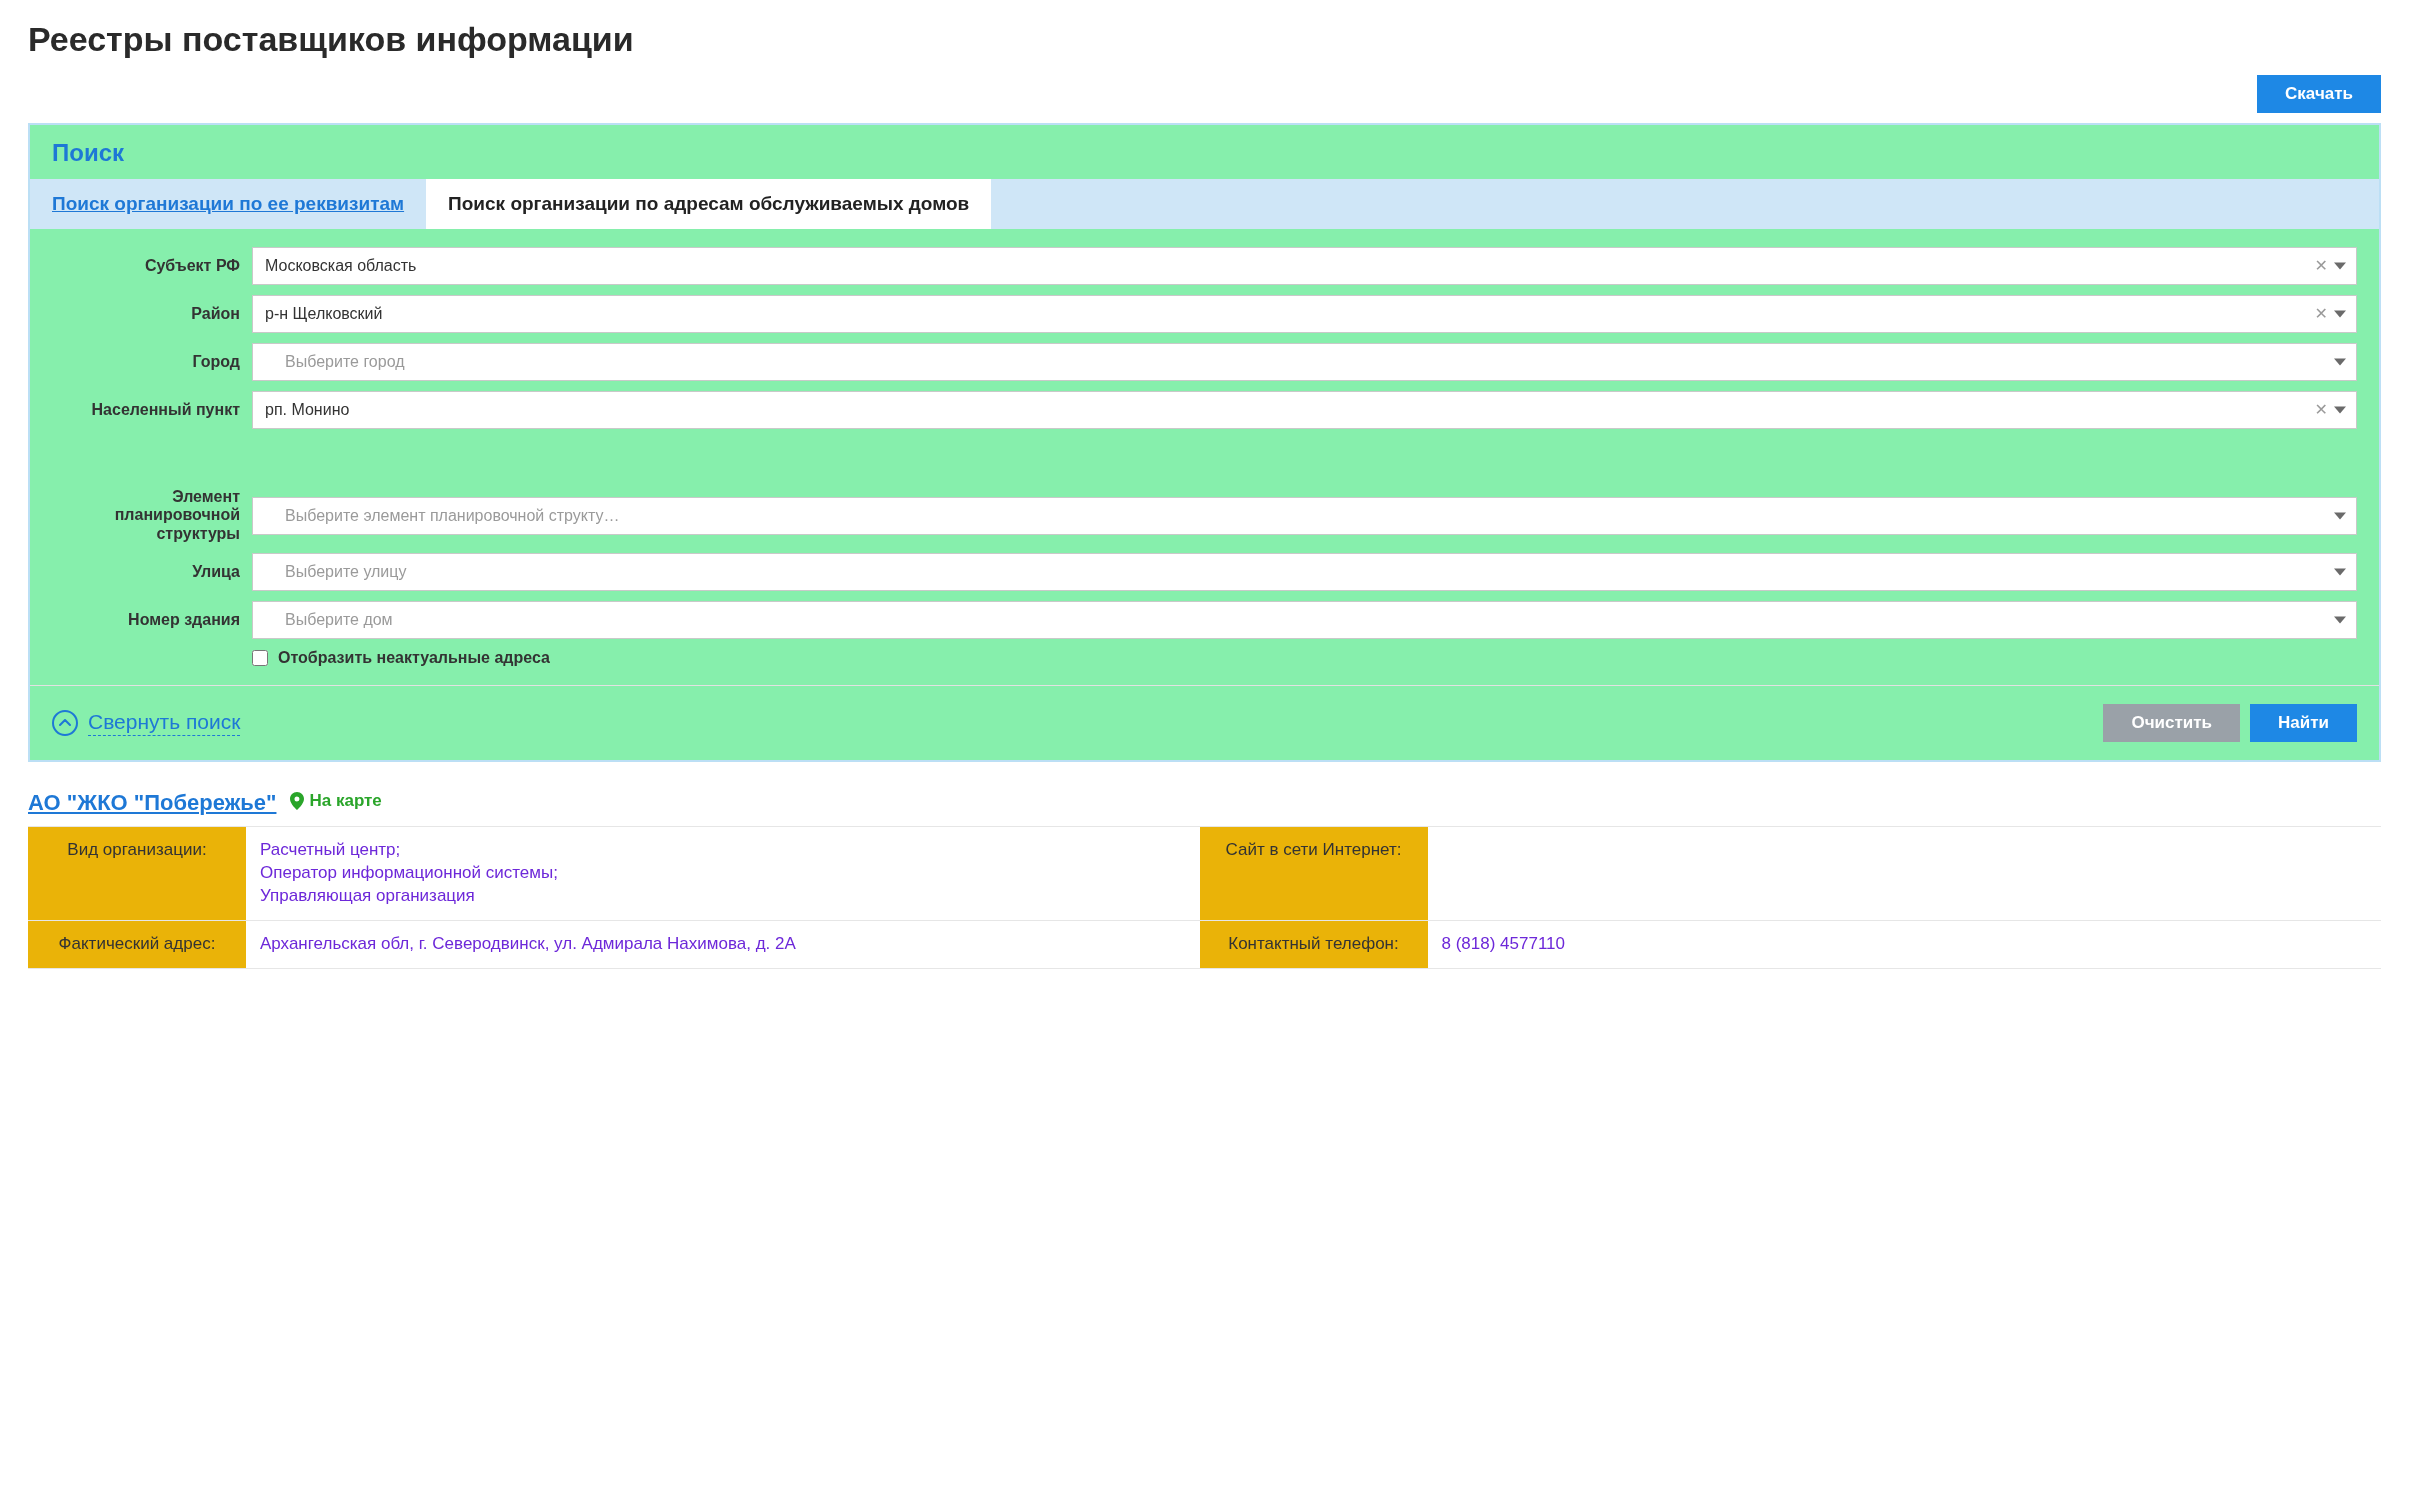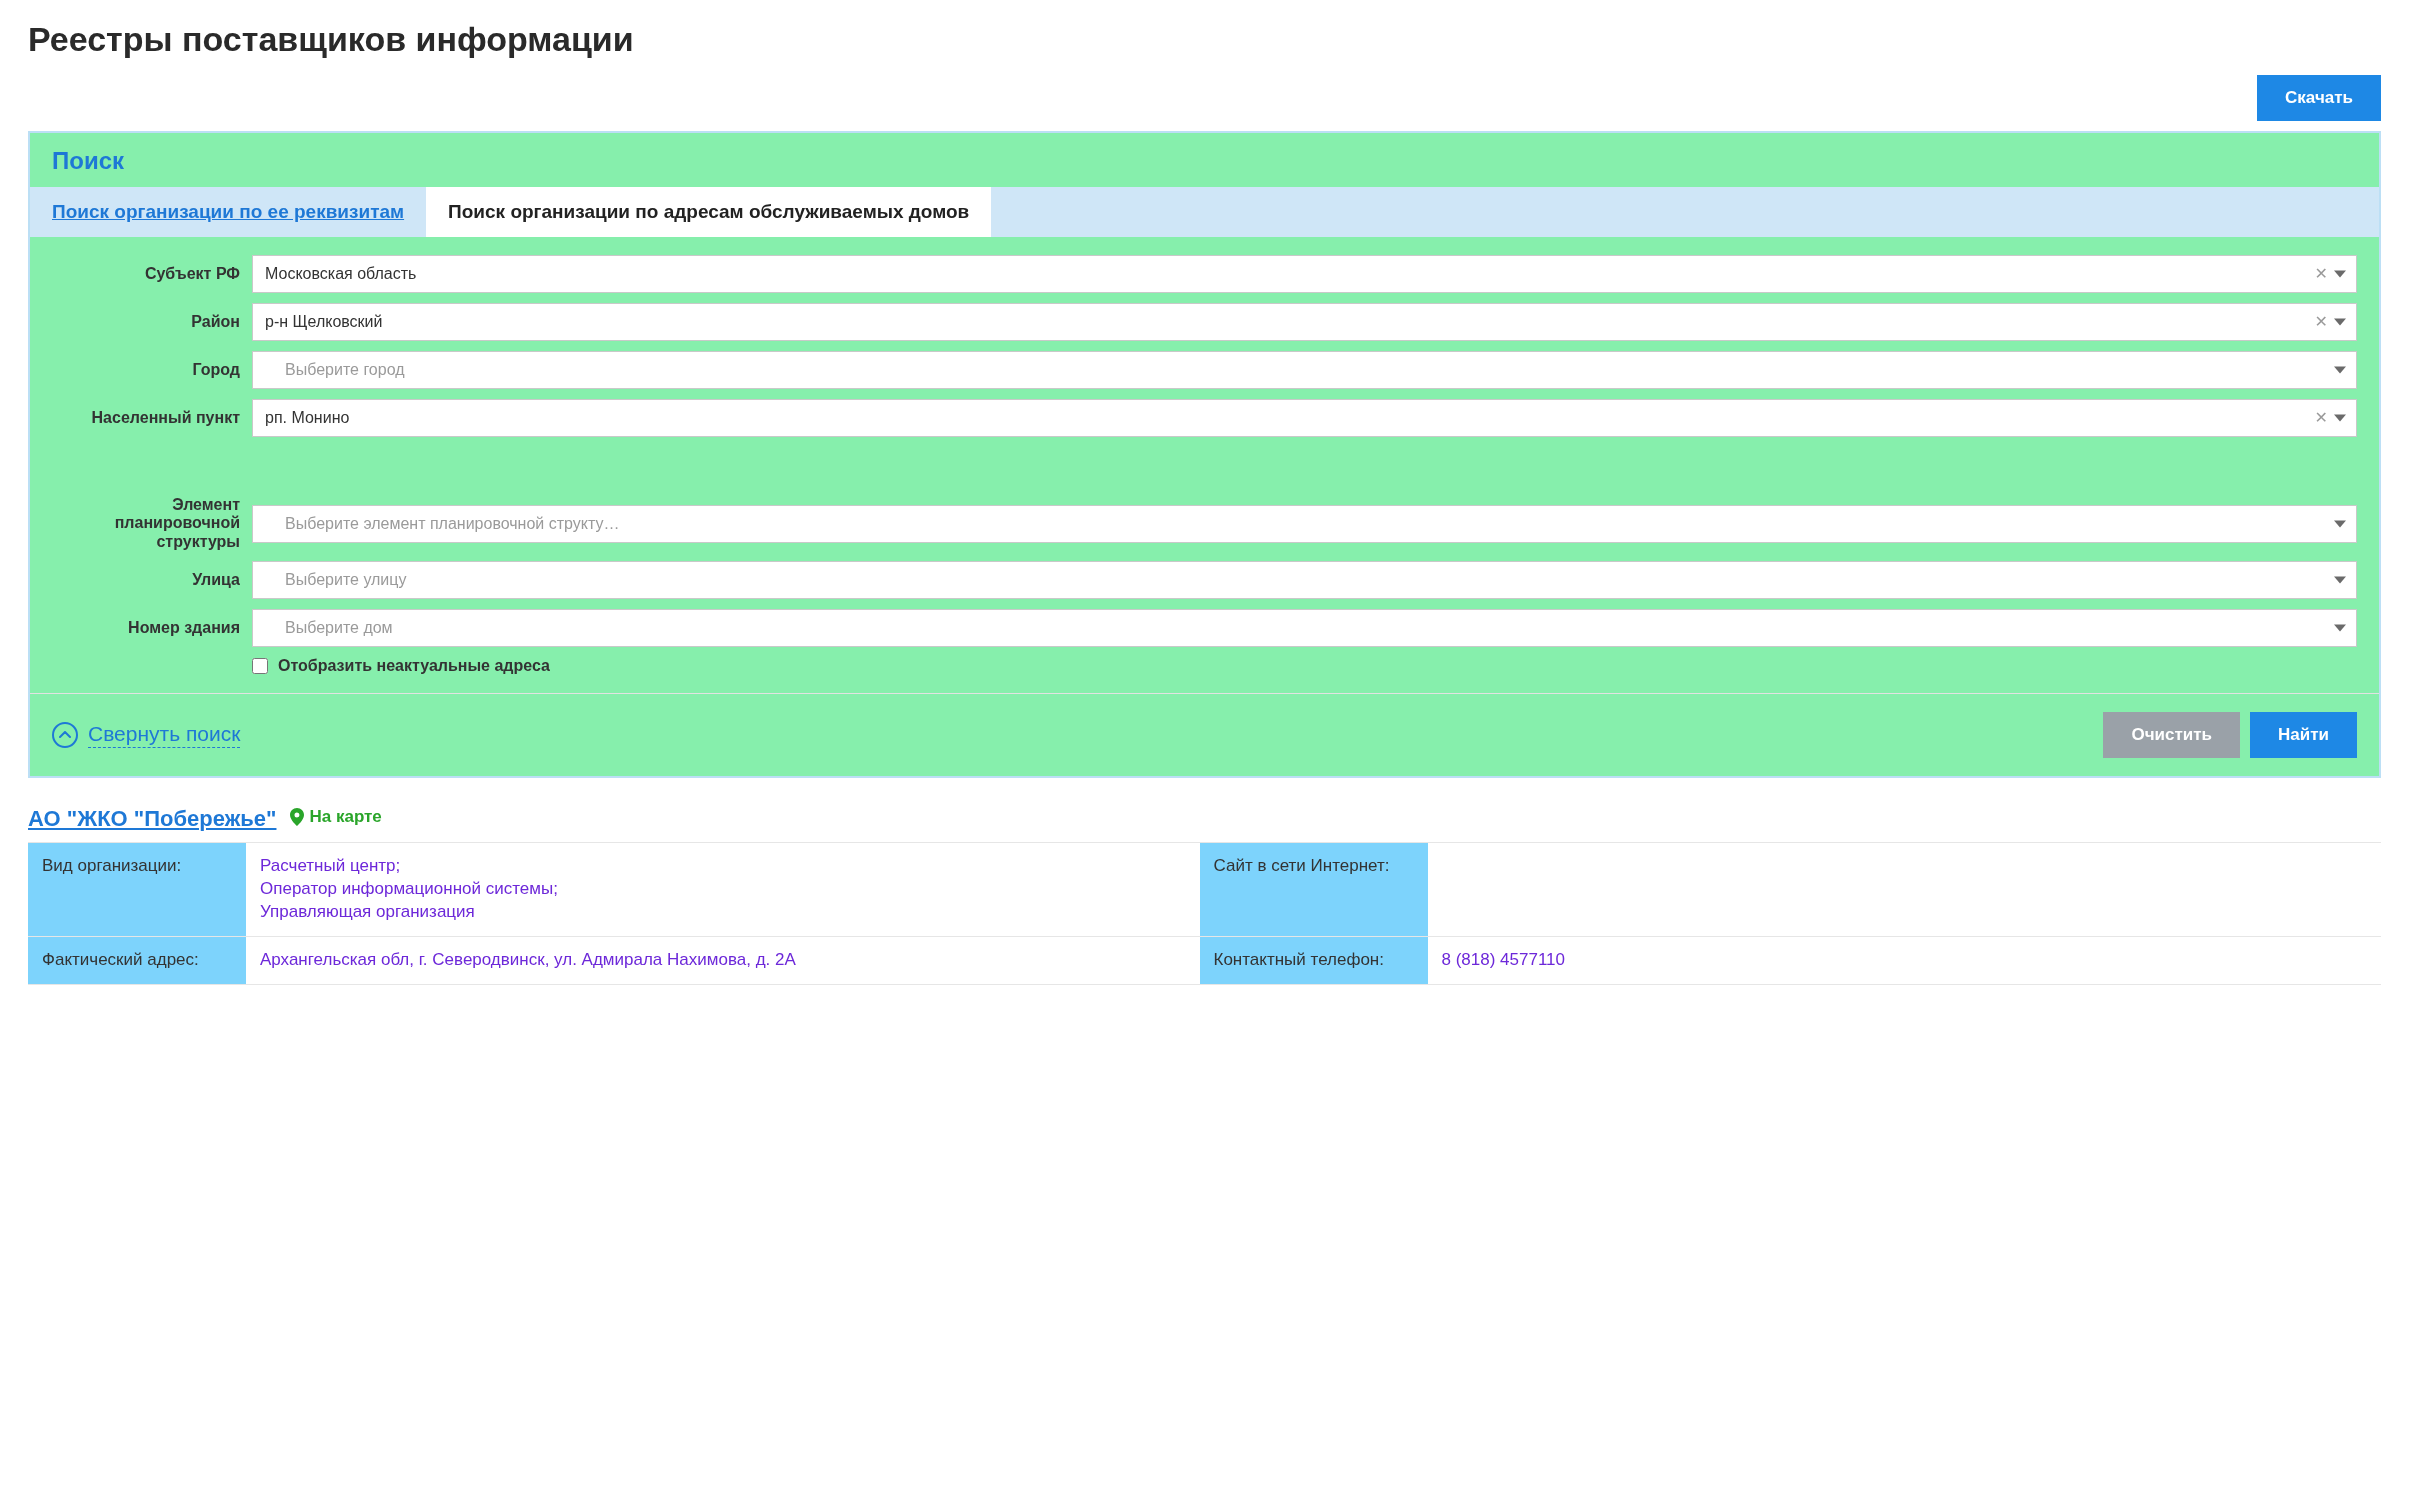--- a/index.html
+++ b/index.html
@@ -18,21 +18,21 @@
   }
   .top-actions {
     display: flex;
     justify-content: flex-end;
     margin-bottom: 10px;
   }
   .btn {
     display: inline-flex;
     align-items: center;
     justify-content: center;
-    height: 46px;
+    height: 38px;
     padding: 0 28px;
     font-size: 17px;
     font-weight: 600;
     border: none;
     cursor: pointer;
     color: #fff;
   }
   .btn-primary { background: #1e88e5; }
   .btn-secondary { background: #9aa1a8; }
   .search-panel {
@@ -207,22 +207,23 @@
     grid-template-columns: 218px 1fr 228px 1fr;
     border-top: 1px solid #e6e6e6;
   }
   .cell {
     padding: 12px 14px;
     font-size: 17px;
     line-height: 1.35;
     border-bottom: 1px solid #e6e6e6;
   }
   .cell.label {
-    background: #7dd3fc;
-    color: #333;
+    background: #eab308;
+    color: #333;
+    text-align: center;
   }
   .cell.value { color: #6d28d9; }
 </style>
 </head>
 <body>
 
 <h1 class="page-title">Реестры поставщиков информации</h1>
 
 <div class="top-actions">
   <button class="btn btn-primary">Скачать</button>

